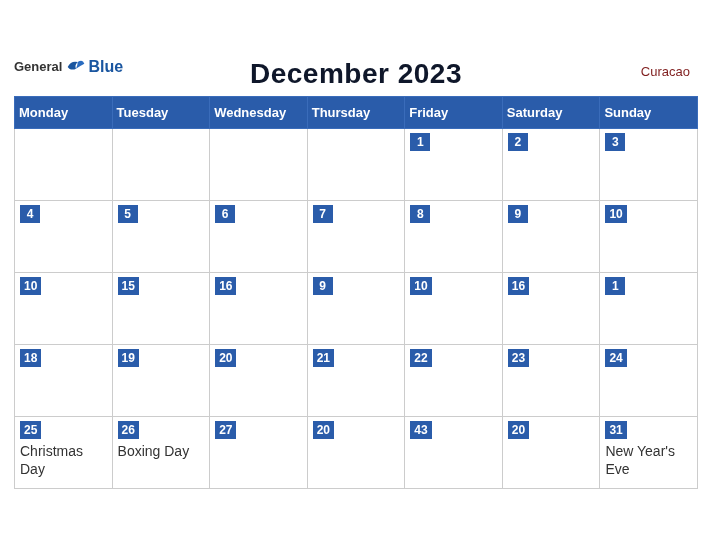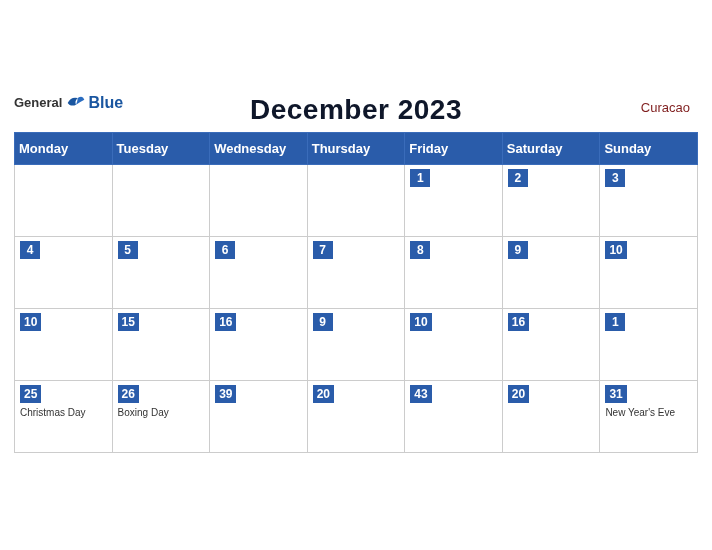--- a/index.html
+++ b/index.html
@@ -98,21 +98,21 @@
       font-weight: bold;
       color: #fff;
       background-color: #2a5caa;
       display: inline-block;
       padding: 1px 4px;
       min-width: 20px;
       text-align: center;
       line-height: 1.4;
     }
     .holiday-name {
-      font-size: 10px;
+      font-size: 14px;
       color: #333;
       margin-top: 3px;
       line-height: 1.3;
     }
     .empty-cell {
       background: #fff;
     }
   </style>
 </head>
 <body>
@@ -169,23 +169,32 @@
         <tr>
           <td><span class="day-number">10</span></td>
           <td><span class="day-number">15</span></td>
           <td><span class="day-number">16</span></td>
           <td><span class="day-number">9</span></td>
           <td><span class="day-number">10</span></td>
           <td><span class="day-number">16</span></td>
           <td><span class="day-number">1</span></td>
         </tr>
         <tr>
+          <td><span class="day-number">18</span></td>
+          <td><span class="day-number">19</span></td>
+          <td><span class="day-number">20</span></td>
+          <td><span class="day-number">21</span></td>
+          <td><span class="day-number">22</span></td>
+          <td><span class="day-number">23</span></td>
+          <td><span class="day-number">24</span></td>
+        </tr>
+        <tr>
           <td><span class="day-number">25</span><div class="holiday-name">Christmas Day</div></td>
           <td><span class="day-number">26</span><div class="holiday-name">Boxing Day</div></td>
-          <td><span class="day-number">39</span></td>
+          <td><span class="day-number">27</span></td>
           <td><span class="day-number">20</span></td>
           <td><span class="day-number">43</span></td>
           <td><span class="day-number">20</span></td>
           <td><span class="day-number">31</span><div class="holiday-name">New Year's Eve</div></td>
         </tr>
       </tbody>
   </table>
 </div>
 
 </body></html>

